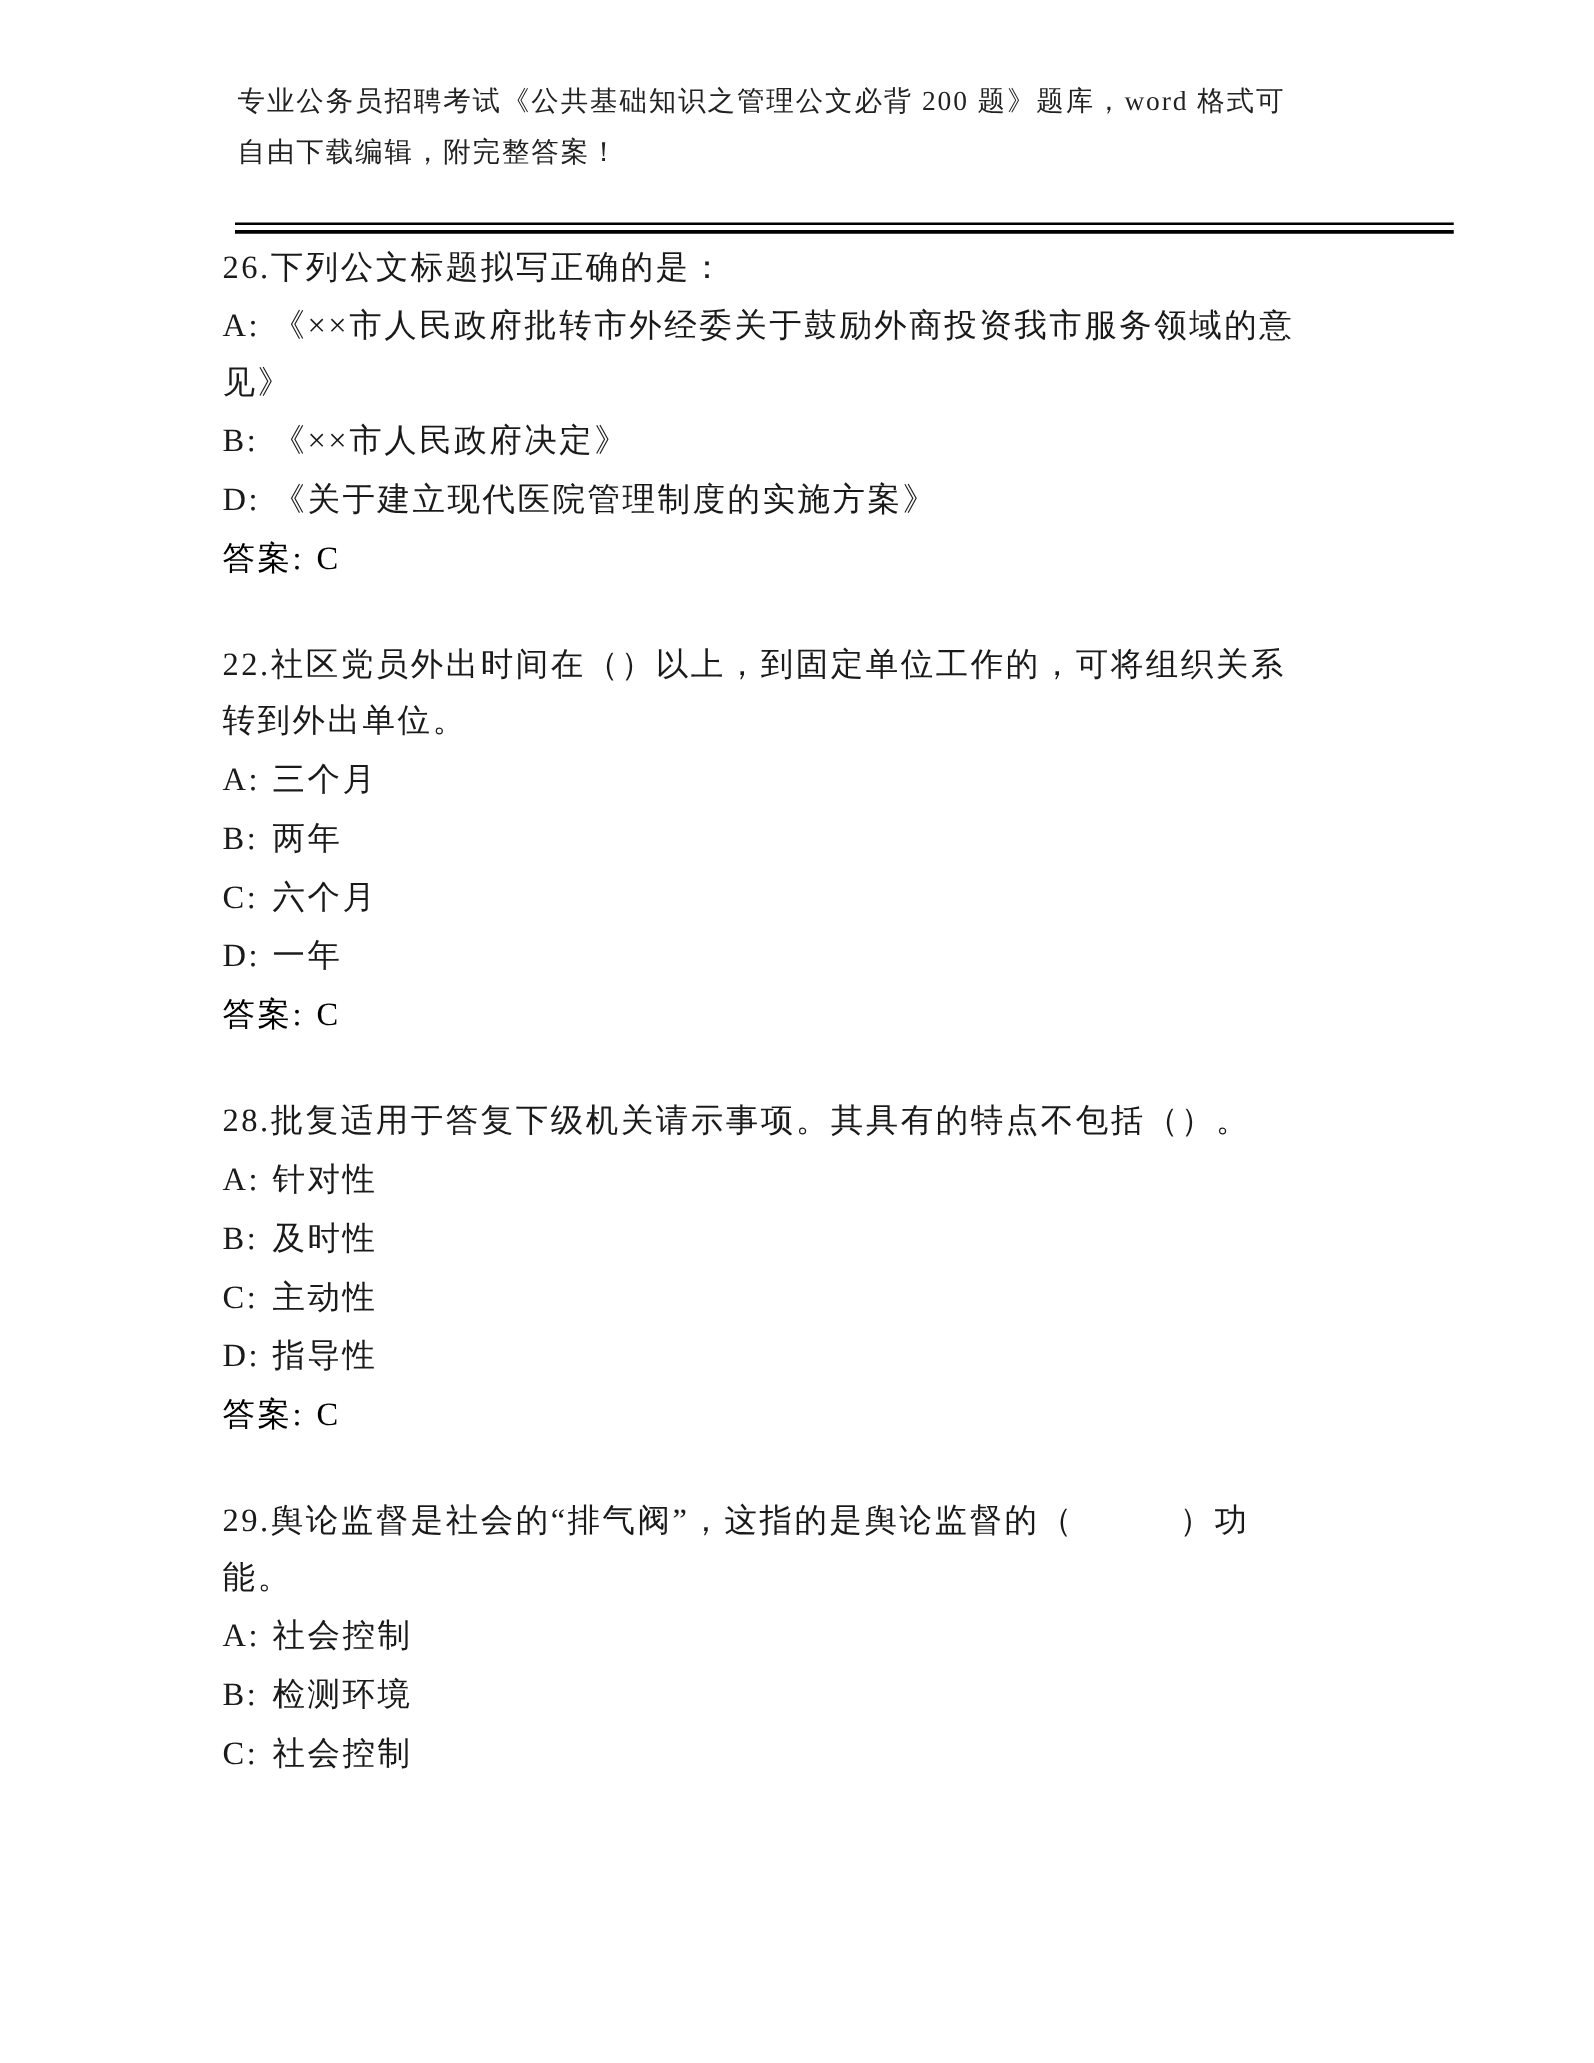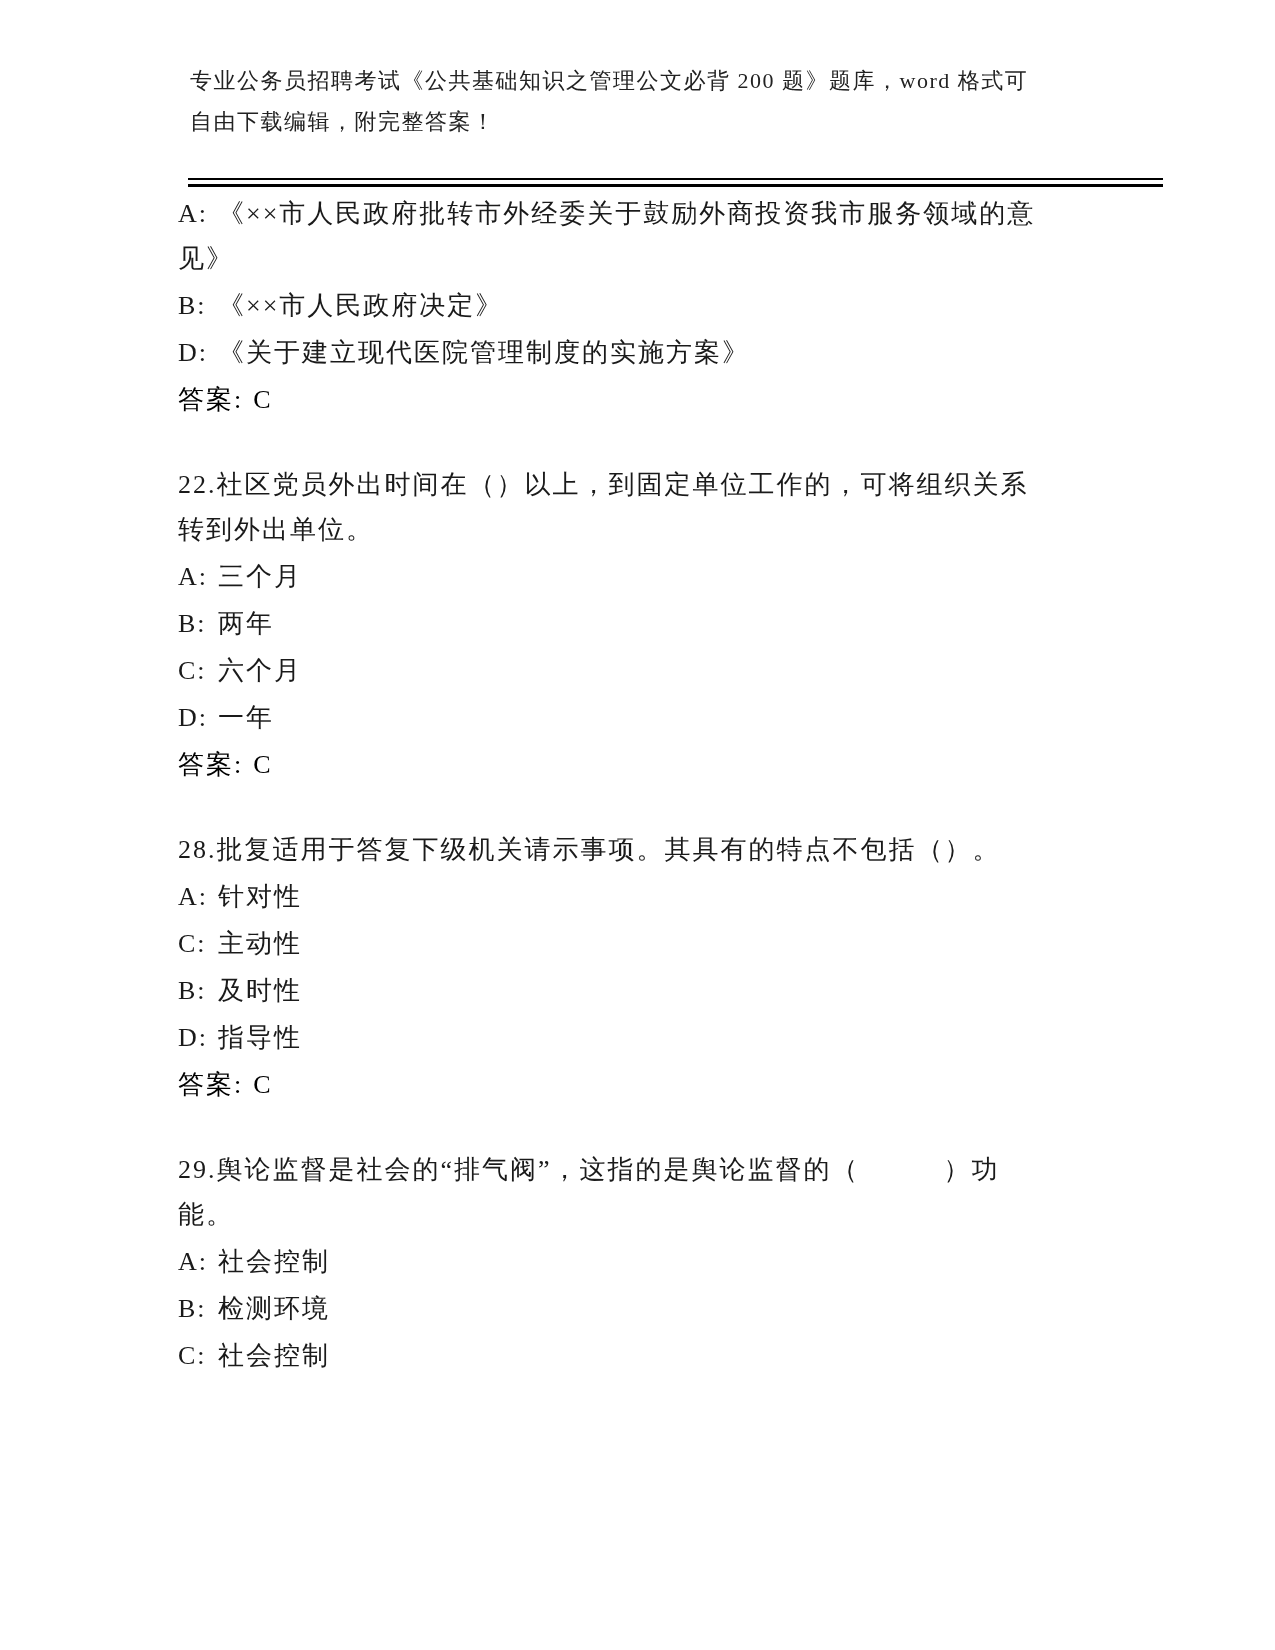--- a/index.html
+++ b/index.html
@@ -63,40 +63,41 @@
 </head>
 <body>
 
 <div class="page">
 
   <p class="header">专业公务员招聘考试《公共基础知识之管理公文必背 200 题》题库，word 格式可自由下载编辑，附完整答案！</p>
 
   <div class="divider"></div>
 
   <div class="question">
+    <p>26.下列公文标题拟写正确的是：</p>
     <p><span class="opt-label">A:</span><span>《××市人民政府批转市外经委关于鼓励外商投资我市服务领域的意见》</span></p>
     <p><span class="opt-label">B:</span><span>《××市人民政府决定》</span></p>
     <p><span class="opt-label">D:</span><span>《关于建立现代医院管理制度的实施方案》</span></p>
     <p class="answer"><span>答案:</span><span class="ans-value">C</span></p>
   </div>
 
   <div class="question">
     <p>22.社区党员外出时间在（）以上，到固定单位工作的，可将组织关系转到外出单位。</p>
     <p><span class="opt-label">A:</span><span>三个月</span></p>
     <p><span class="opt-label">B:</span><span>两年</span></p>
     <p><span class="opt-label">C:</span><span>六个月</span></p>
     <p><span class="opt-label">D:</span><span>一年</span></p>
     <p class="answer"><span>答案:</span><span class="ans-value">C</span></p>
   </div>
 
   <div class="question">
     <p>28.批复适用于答复下级机关请示事项。其具有的特点不包括（）。</p>
     <p><span class="opt-label">A:</span><span>针对性</span></p>
+    <p><span class="opt-label">B:</span><span>及时性</span></p>
     <p><span class="opt-label">C:</span><span>主动性</span></p>
-    <p><span class="opt-label">B:</span><span>及时性</span></p>
     <p><span class="opt-label">D:</span><span>指导性</span></p>
     <p class="answer"><span>答案:</span><span class="ans-value">C</span></p>
   </div>
 
   <div class="question">
     <p>29.舆论监督是社会的“排气阀”，这指的是舆论监督的（　　　）功能。</p>
     <p><span class="opt-label">A:</span><span>社会控制</span></p>
     <p><span class="opt-label">B:</span><span>检测环境</span></p>
     <p><span class="opt-label">C:</span><span>社会控制</span></p>
   </div>

